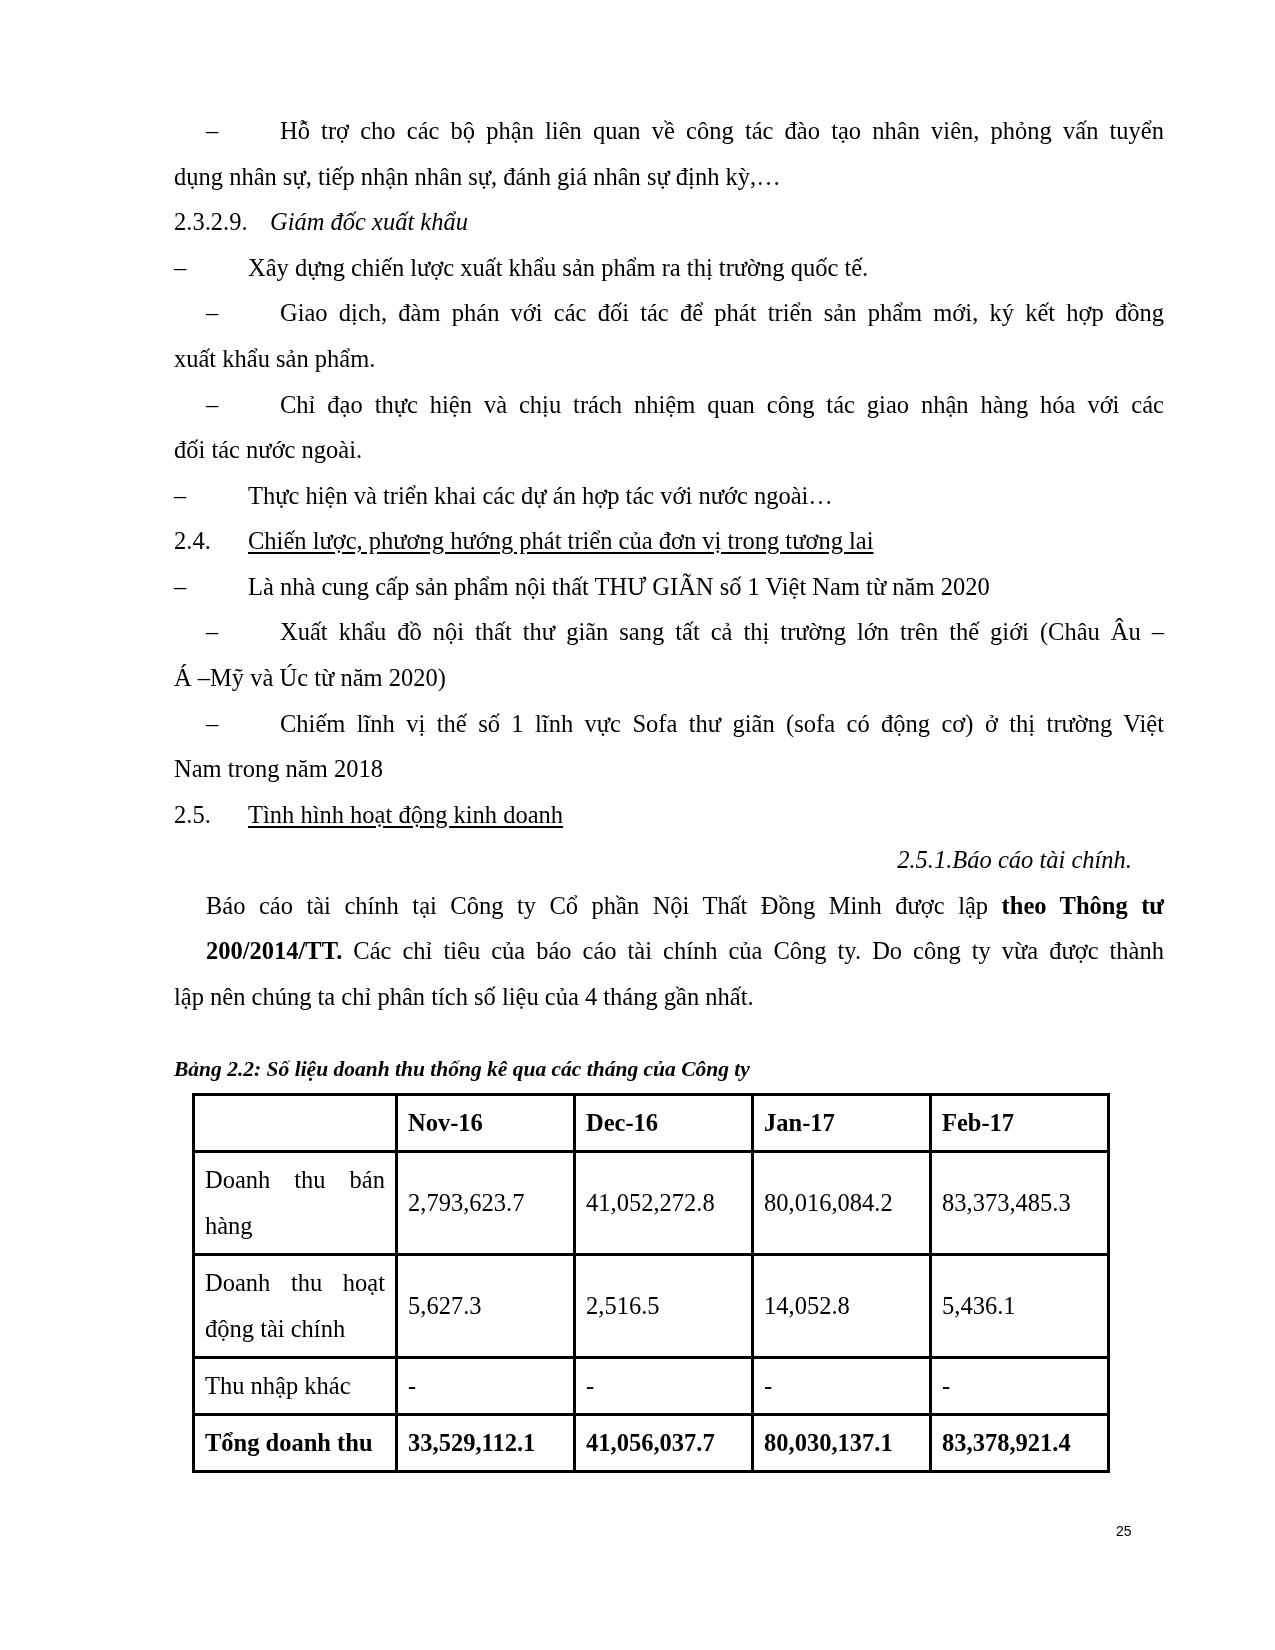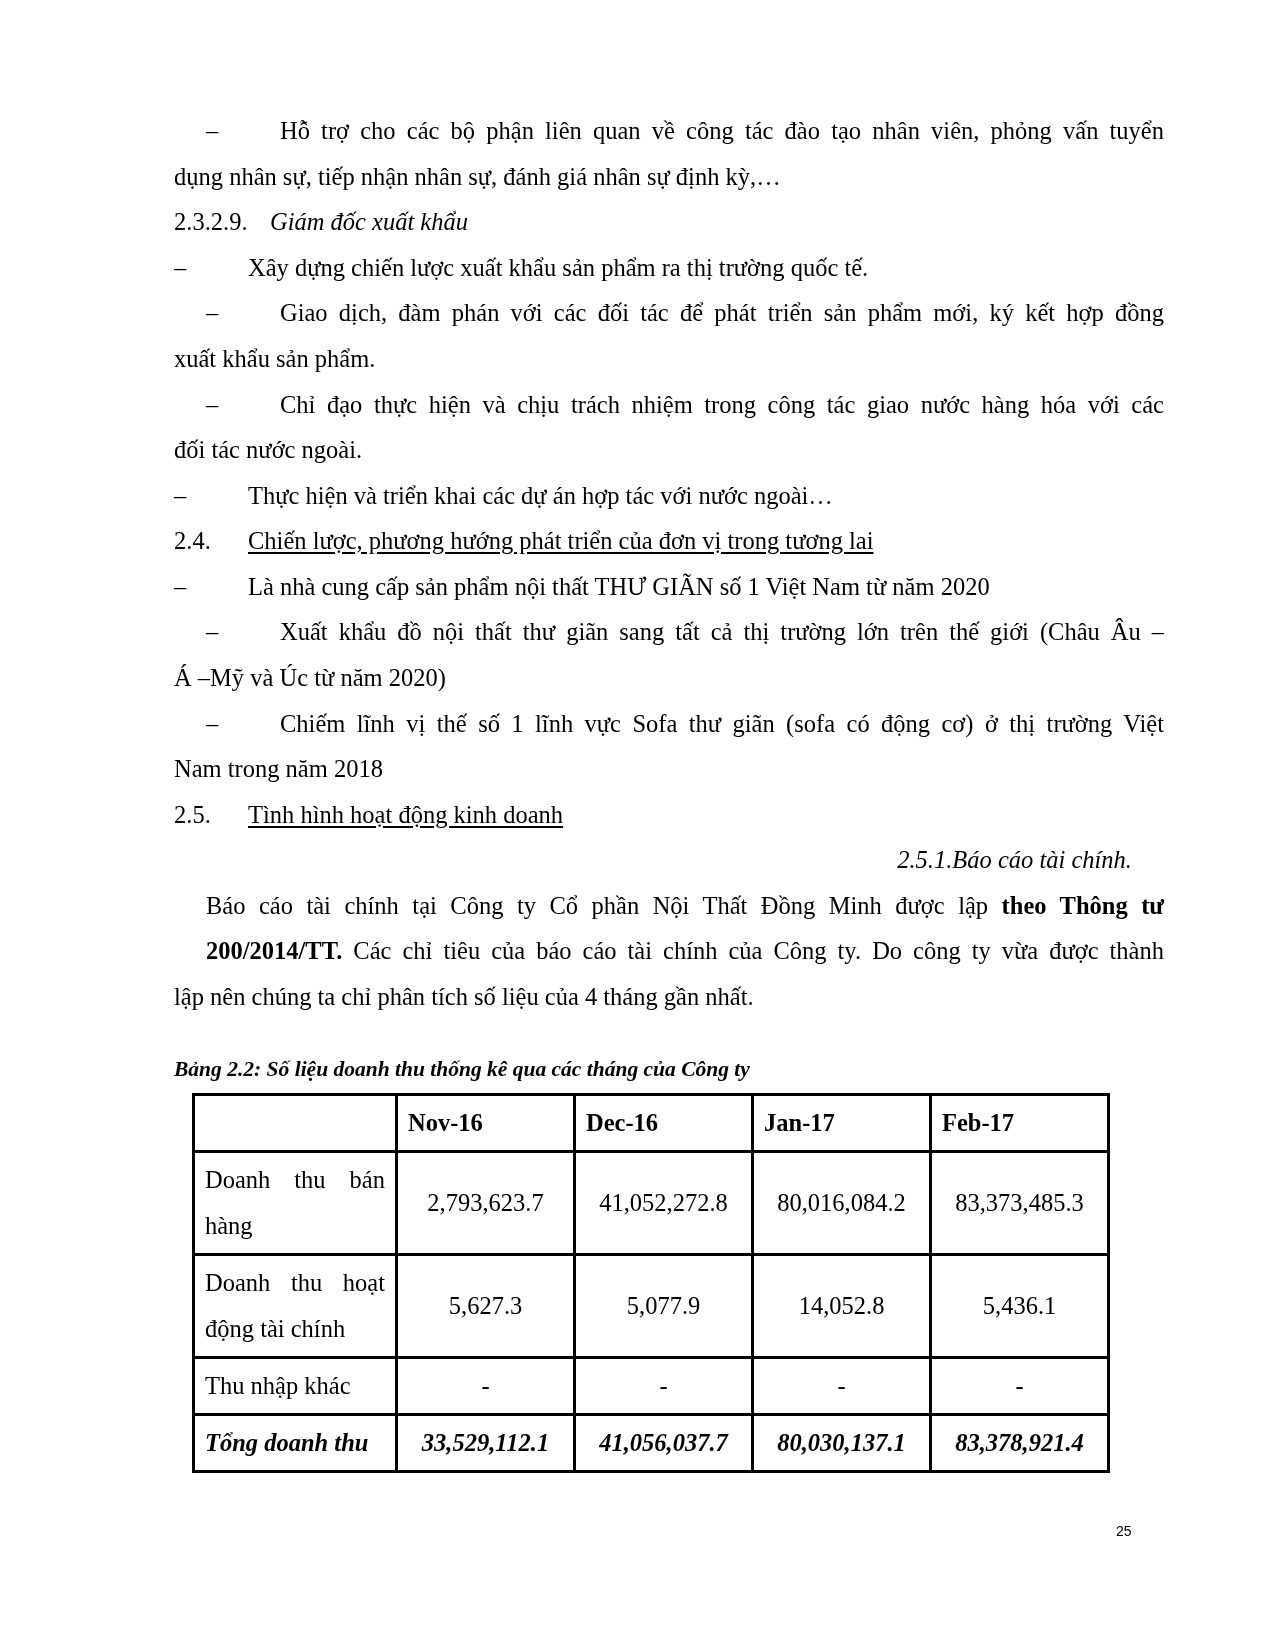--- a/index.html
+++ b/index.html
@@ -13,38 +13,38 @@
   .ul { text-decoration:underline; text-underline-offset:3px; }
   .it { font-style:italic;text-align:right; }
   .b { font-weight:bold; }
   .caption { position:absolute; left:174px; width:958px; top:1055px; text-align:left;
              font-style:italic; font-weight:bold; font-size:21.5px; line-height:28px; }
   table.rev { position:absolute; left:192px; top:1093px; border-collapse:collapse;
               font-size:24.5px; }
   table.rev td, table.rev th { border:3px solid #000; padding:4px 10px; vertical-align:middle; }
   table.rev th { font-weight:bold; text-align:left; height:46px; }
   table.rev td.label { width:180px; text-align:justify; text-align-last:left; line-height:46px; }
-  table.rev td.val { text-align:center; width:155px; }
+  table.rev td.val { text-align:left; width:155px; }
   table.rev tr.r1 td, table.rev tr.r2 td { height:92px; }
   table.rev tr.r3 td, table.rev tr.r4 td { height:46px; }
-  table.rev tr.total td { font-weight:bold;font-style:italic; }
+  table.rev tr.total td { font-weight:bold; }
   .pagenum { position:absolute; left:1116px; top:1523px; font-family:"Liberation Sans", sans-serif; font-size:14px; }
 </style>
 </head>
 <body>
 
 <div class="page">
 
   <div class="line justify" style="top:116px"><span class="dash">–</span><span>Hỗ trợ cho các bộ phận liên quan về công tác đào tạo nhân viên, phỏng vấn tuyển</span></div>
   <div class="line" style="top:162px">dụng nhân sự, tiếp nhận nhân sự, đánh giá nhân sự định kỳ,…</div>
   <div class="line" style="top:207px"><span class="sec-num" style="width:96px">2.3.2.9.</span><span class="it">Giám đốc xuất khẩu</span></div>
   <div class="line justify" style="top:298px"><span class="dash">–</span><span>Giao dịch, đàm phán với các đối tác để phát triển sản phẩm mới, ký kết hợp đồng</span></div>
   <div class="line" style="top:253px"><span class="dash">–</span><span>Xây dựng chiến lược xuất khẩu sản phẩm ra thị trường quốc tế.</span></div>
   <div class="line" style="top:344px">xuất khẩu sản phẩm.</div>
-  <div class="line justify" style="top:390px"><span class="dash">–</span><span>Chỉ đạo thực hiện và chịu trách nhiệm trong công tác giao nước hàng hóa với các</span></div>
+  <div class="line justify" style="top:390px"><span class="dash">–</span><span>Chỉ đạo thực hiện và chịu trách nhiệm quan công tác giao nhận hàng hóa với các</span></div>
   <div class="line" style="top:435px">đối tác nước ngoài.</div>
   <div class="line" style="top:481px"><span class="dash">–</span><span>Thực hiện và triển khai các dự án hợp tác với nước ngoài…</span></div>
   <div class="line" style="top:526px"><span class="sec-num">2.4.</span><span class="ul">Chiến lược, phương hướng phát triển của đơn vị trong tương lai</span></div>
   <div class="line" style="top:572px"><span class="dash">–</span><span>Là nhà cung cấp sản phẩm nội thất THƯ GIÃN số 1 Việt Nam từ năm 2020</span></div>
   <div class="line justify" style="top:617px"><span class="dash">–</span><span>Xuất khẩu đồ nội thất thư giãn sang tất cả thị trường lớn trên thế giới (Châu Âu –</span></div>
   <div class="line" style="top:663px">Á –Mỹ và Úc từ năm 2020)</div>
   <div class="line justify" style="top:709px"><span class="dash">–</span><span>Chiếm lĩnh vị thế số 1 lĩnh vực Sofa thư giãn (sofa có động cơ) ở thị trường Việt</span></div>
   <div class="line" style="top:754px">Nam trong năm 2018</div>
   <div class="line" style="top:800px"><span class="sec-num">2.5.</span><span class="ul">Tình hình hoạt động kinh doanh</span></div>
   <div class="line it" style="top:845px"><span class="sec-num" style="width:74px">2.5.1.</span><span>Báo cáo tài chính.</span></div>
@@ -66,21 +66,21 @@
     <tr class="r1">
       <td class="label">Doanh thu bán hàng</td>
       <td class="val">2,793,623.7</td>
       <td class="val">41,052,272.8</td>
       <td class="val">80,016,084.2</td>
       <td class="val">83,373,485.3</td>
     </tr>
     <tr class="r2">
       <td class="label">Doanh thu hoạt động tài chính</td>
       <td class="val">5,627.3</td>
-      <td class="val">5,077.9</td>
+      <td class="val">2,516.5</td>
       <td class="val">14,052.8</td>
       <td class="val">5,436.1</td>
     </tr>
     <tr class="r3">
       <td class="label">Thu nhập khác</td>
       <td class="val">-</td>
       <td class="val">-</td>
       <td class="val">-</td>
       <td class="val">-</td>
     </tr>

